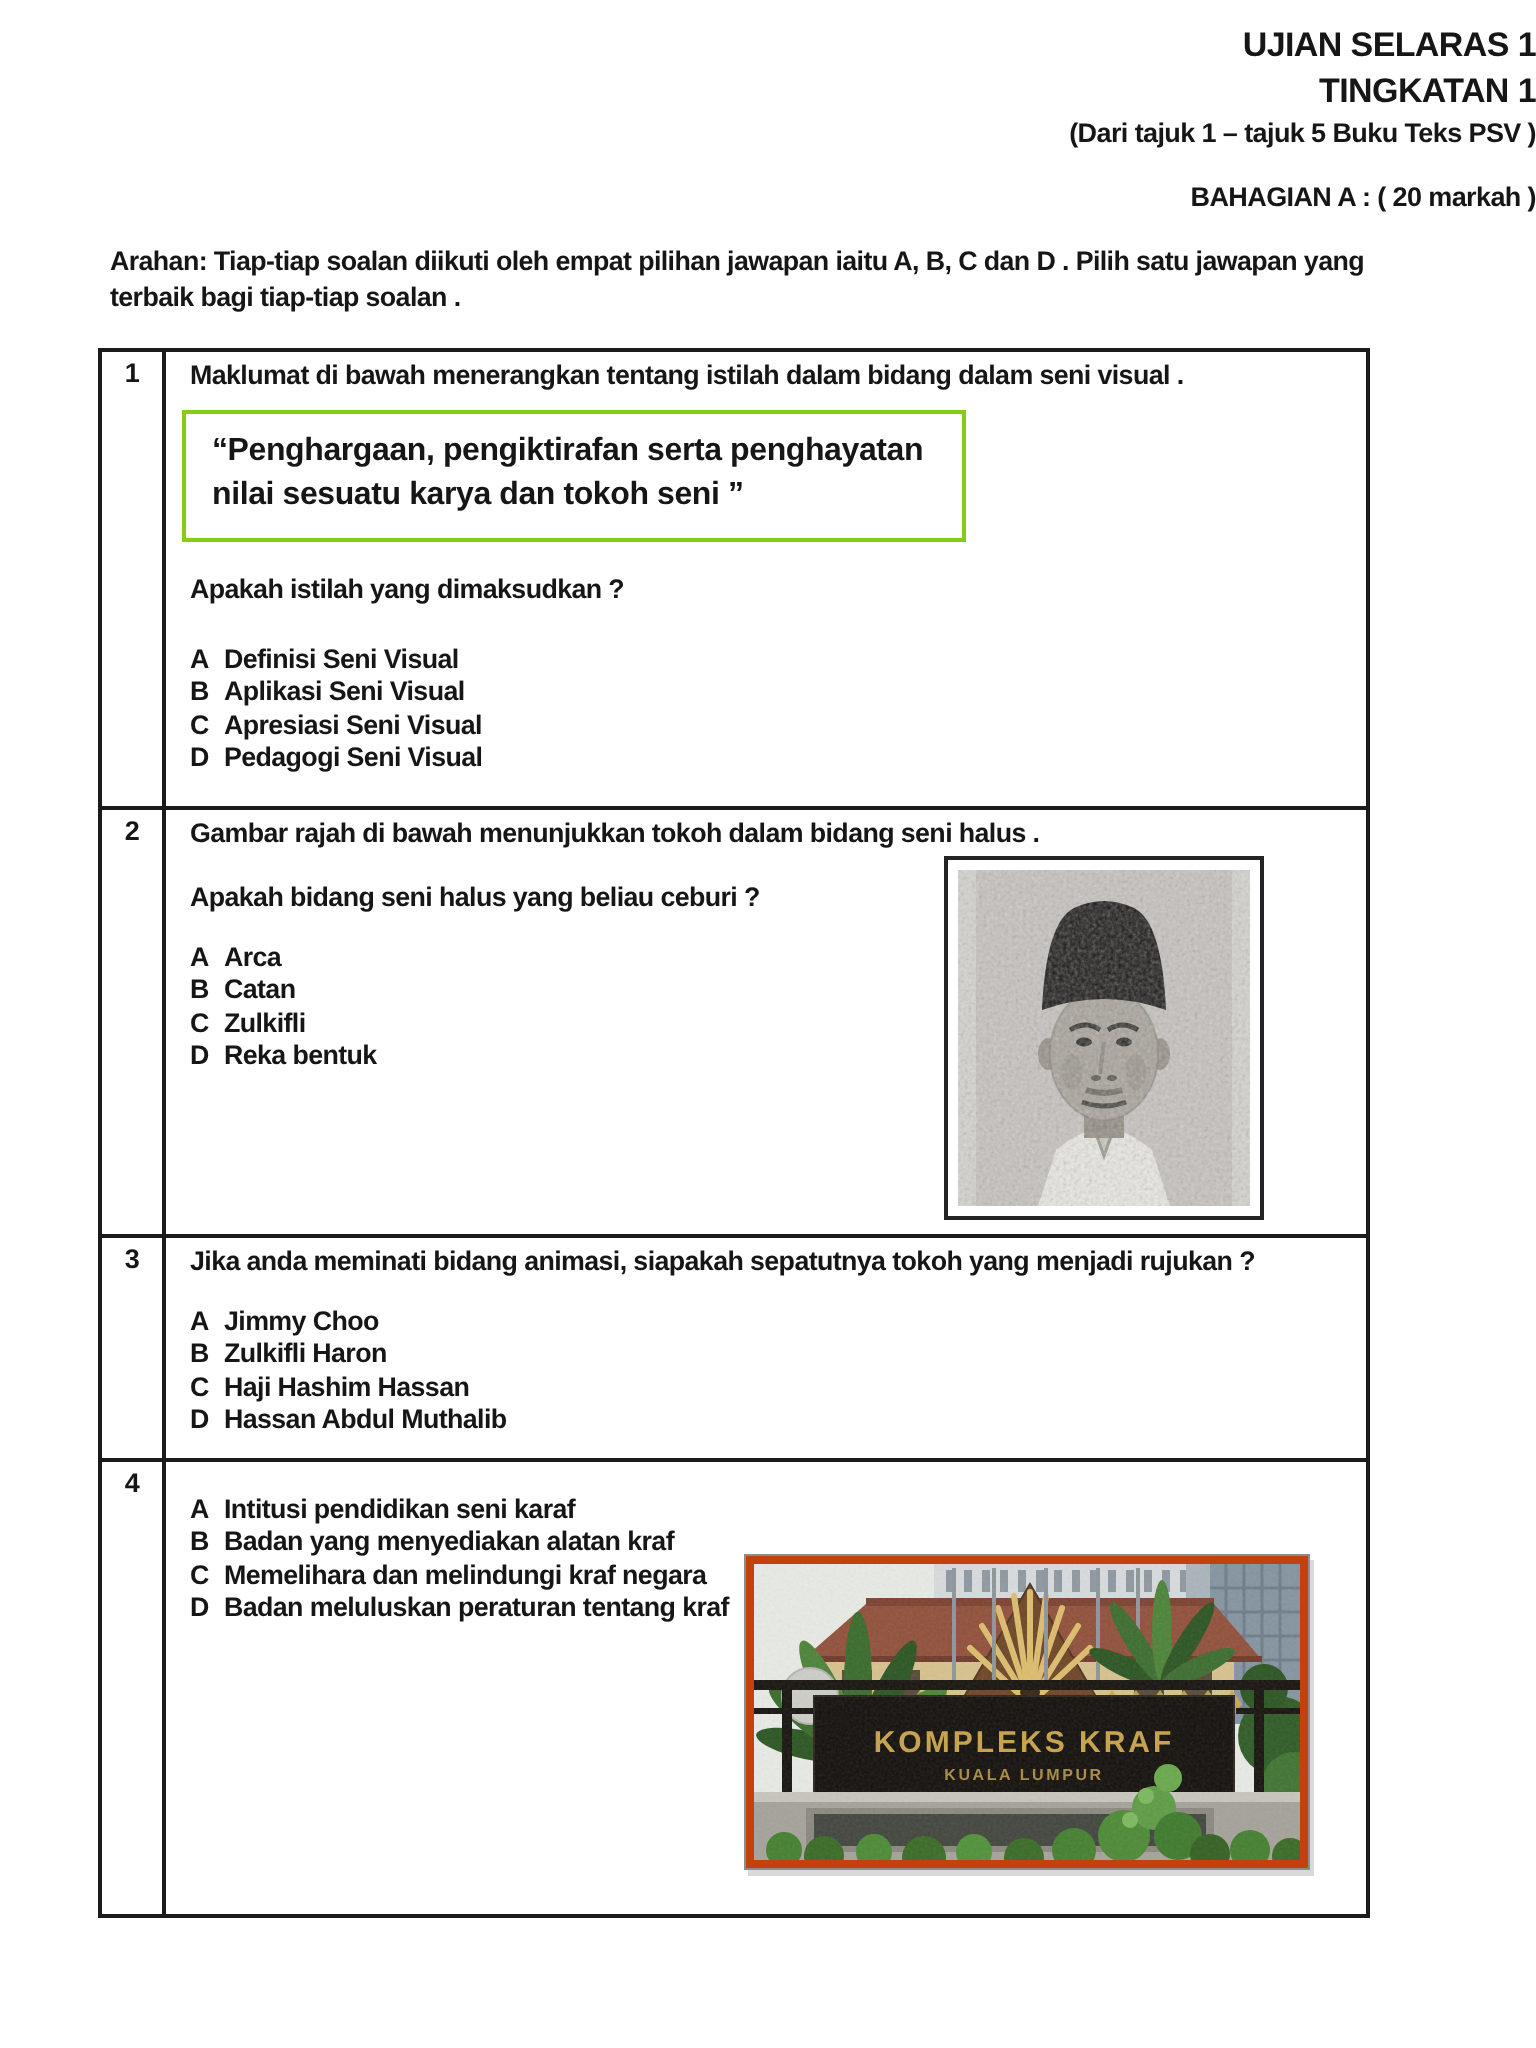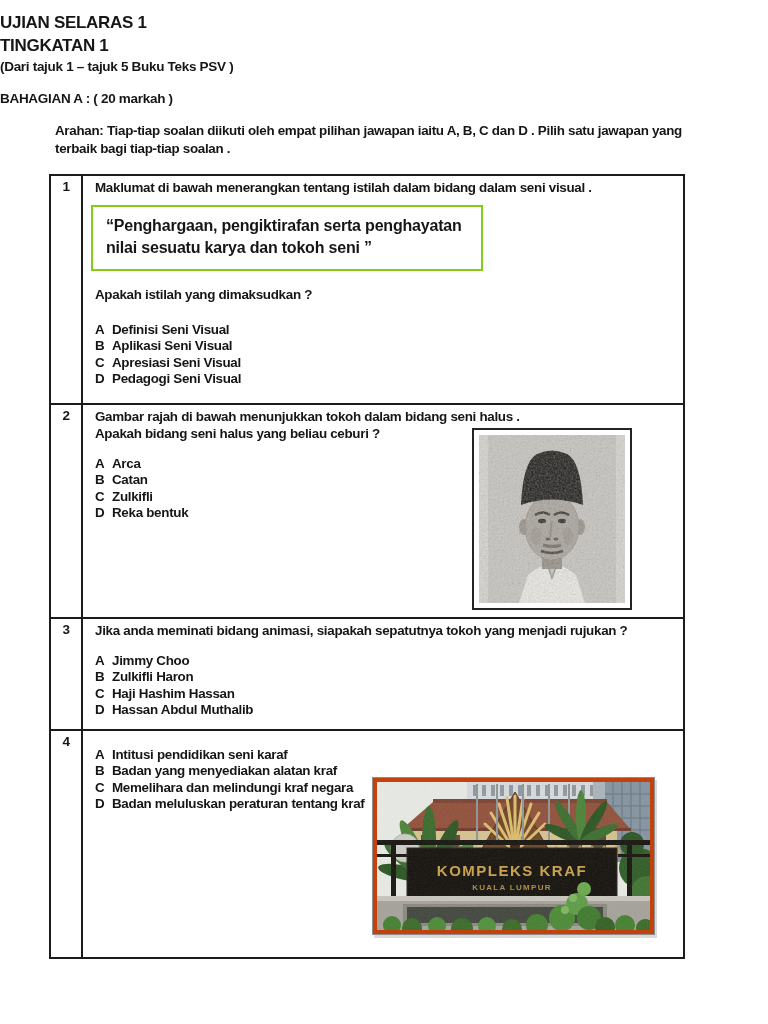--- a/index.html
+++ b/index.html
@@ -1,41 +1,41 @@
 <!DOCTYPE html>
 <html><head>
 <meta charset="utf-8">
 <style>
   html,body { margin:0; padding:0; background:#ffffff; }
   .page {
     position:relative; width:768px; height:1024px; background:#ffffff;
     font-family:"Liberation Sans", sans-serif; color:#161616;
     font-weight:bold; letter-spacing:-0.3px; overflow:hidden;
   }
-  .center { position:absolute; left:0; width:768px; text-align:left; }
+  .center { position:absolute; left:0; width:768px; text-align:right; }
   .t-big { font-size:17px; }
   .t-med { font-size:13.5px; }
   #title1 { top:13px; }
   #title2 { top:36px; }
   #title3 { top:59px; }
   #section { top:91px; }
   .instr { position:absolute; left:55px; top:122px; width:648px;
            font-size:13.4px; line-height:17.5px; }
   
   .qtable { position:absolute; left:49px; top:174px; width:636px; height:785px;
             border:2px solid #1b1b1b; box-sizing:border-box;
             display:flex; flex-direction:column; background:#fff; }
   .qrow { display:flex; border-bottom:2px solid #1b1b1b; box-sizing:border-box; flex:none; }
   .qrow.last { border-bottom:none; flex:1; }
   .qnum { width:32px; flex:none; border-right:2px solid #1b1b1b; box-sizing:border-box;
           text-align:center; padding-top:3px; font-size:13.5px; }
   .qbody { flex:1; position:relative; padding:3px 10px 0 12px; font-size:13.4px;
            box-sizing:border-box; overflow:hidden; }
   .stem { line-height:17px; }
-  .prompt { line-height:17px; }
+  .prompt { margin-top:15px; line-height:17px; }
   .opts { margin-top:14px; }
   .opt { display:flex; line-height:16.4px; }
   .opt .letter { width:17px; flex:none; }
   .quotebox { margin:9px 0 0 -4px; width:392px; border:2px solid #84cc16;
               padding:8px 12px 11px 13px; box-sizing:border-box;
               font-size:16px; line-height:21.5px; letter-spacing:-0.2px; }
   .q1-prompt { margin-top:15px; }
   .q1-opts { margin-top:19px; }
   .portrait-frame { position:absolute; left:389px; top:23px; width:160px; height:182px;
                     border:2px solid #242424; background:#fff; padding:5px;

